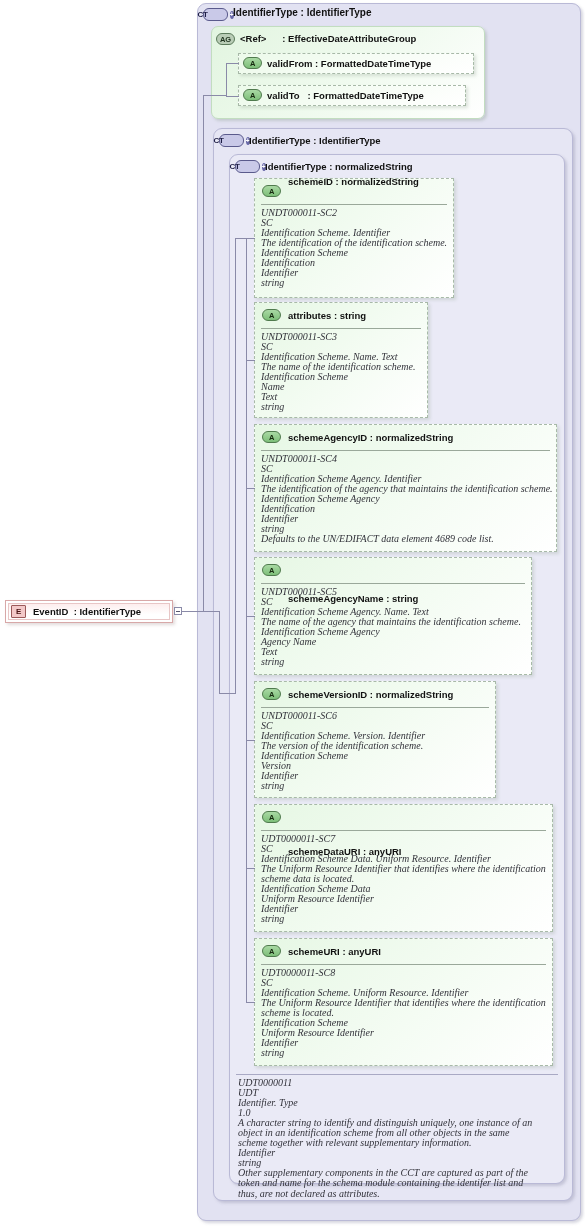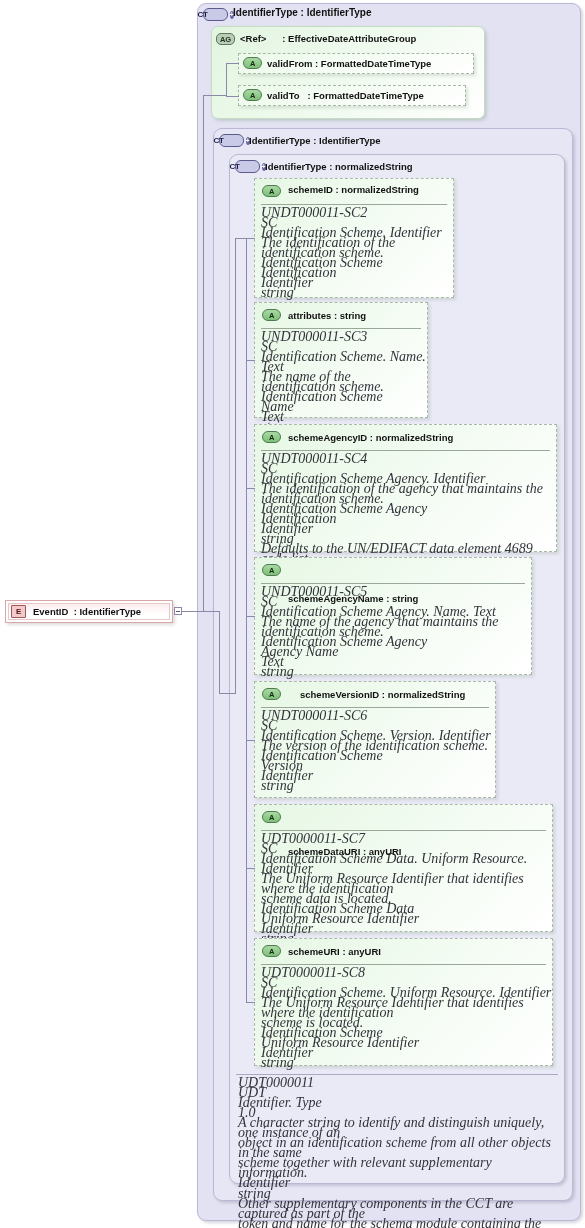--- a/index.html
+++ b/index.html
@@ -114,21 +114,21 @@
     position:absolute;inset:2px;
     background:linear-gradient(180deg,#fdeeee 0%,#ffffff 70%);
     border:1px solid #e8c6c6;
   }
 
   
   .doc{
     position:absolute;
     font-family:"Liberation Serif","DejaVu Serif",serif;
     font-style:italic;
-    font-size:14px;
+    font-size:10px;
     line-height:10.05px;
     color:#32323a;
     white-space:pre-wrap;
   }
   .doc-rule{
     position:absolute;
     height:1px;background:#9aa89a;
   }
   .doc-rule.v{background:#a9a9c4;}
 
@@ -157,21 +157,21 @@
   <div class="ct-box" style="left:197px;top:3px;width:384px;height:1218px;"></div>
 
   <div class="badge badge-ct" style="left:203px;top:8px;">
     <span>CT</span>
       <span class="plus">+</span>
   </div>
   <div class="node-title big" style="left:233px;top:7px;">IdentifierType : IdentifierType</div>
 
   <div class="ag-box" style="left:211px;top:26px;width:274px;height:93px;"></div>
 
-  <div class="badge badge-ag" style="left:216px;top:33px;">
+  <div class="badge badge-ag" style="left:216px;top:33px;border-radius:6px;">
     <span>AG</span>
   </div>
   <div class="node-title" style="left:240px;top:33px;">&lt;Ref&gt;      : EffectiveDateAttributeGroup</div>
 
   <div class="attr-box plain" style="left:238px;top:53px;width:236px;height:21px;"></div>
   <div class="badge badge-a" style="left:243px;top:57px;">
     <span>A</span>
   </div>
   <div class="node-title" style="left:267px;top:58px;">validFrom : FormattedDateTimeType</div>
 
@@ -198,21 +198,21 @@
   <div class="badge badge-ct" style="left:235px;top:160px;">
     <span>CT</span>
       <span class="plus">+</span>
   </div>
   <div class="node-title" style="left:265px;top:161px;">IdentifierType : normalizedString</div>
 
   <div class="attr-box" style="left:254px;top:178px;width:200px;height:120px;"></div>
   <div class="badge badge-a" style="left:262px;top:185px;">
     <span>A</span>
   </div>
-  <div class="node-title" style="left:288px;top:184px;text-align:center;">schemeID : normalizedString</div>
+  <div class="node-title" style="left:288px;top:176px;text-align:center;">schemeID : normalizedString</div>
   <div class="doc-rule" style="left:261px;top:204px;width:186px;"></div>
   <div class="doc" style="left:261px;top:208px;width:190px;">UNDT000011-SC2
 SC
 Identification Scheme. Identifier
 The identification of the identification scheme.
 Identification Scheme
 Identification
 Identifier
 string</div>
 
@@ -259,21 +259,21 @@
 The name of the agency that maintains the identification scheme.
 Identification Scheme Agency
 Agency Name
 Text
 string</div>
 
   <div class="attr-box" style="left:254px;top:681px;width:242px;height:117px;"></div>
   <div class="badge badge-a" style="left:262px;top:688px;">
     <span>A</span>
   </div>
-  <div class="node-title" style="left:288px;top:689px;margin-left:12px;">schemeVersionID : normalizedString</div>
+  <div class="node-title" style="left:288px;top:689px;">schemeVersionID : normalizedString</div>
   <div class="doc-rule" style="left:261px;top:707px;width:228px;"></div>
   <div class="doc" style="left:261px;top:711px;width:234px;">UNDT000011-SC6
 SC
 Identification Scheme. Version. Identifier
 The version of the identification scheme.
 Identification Scheme
 Version
 Identifier
 string</div>
 

